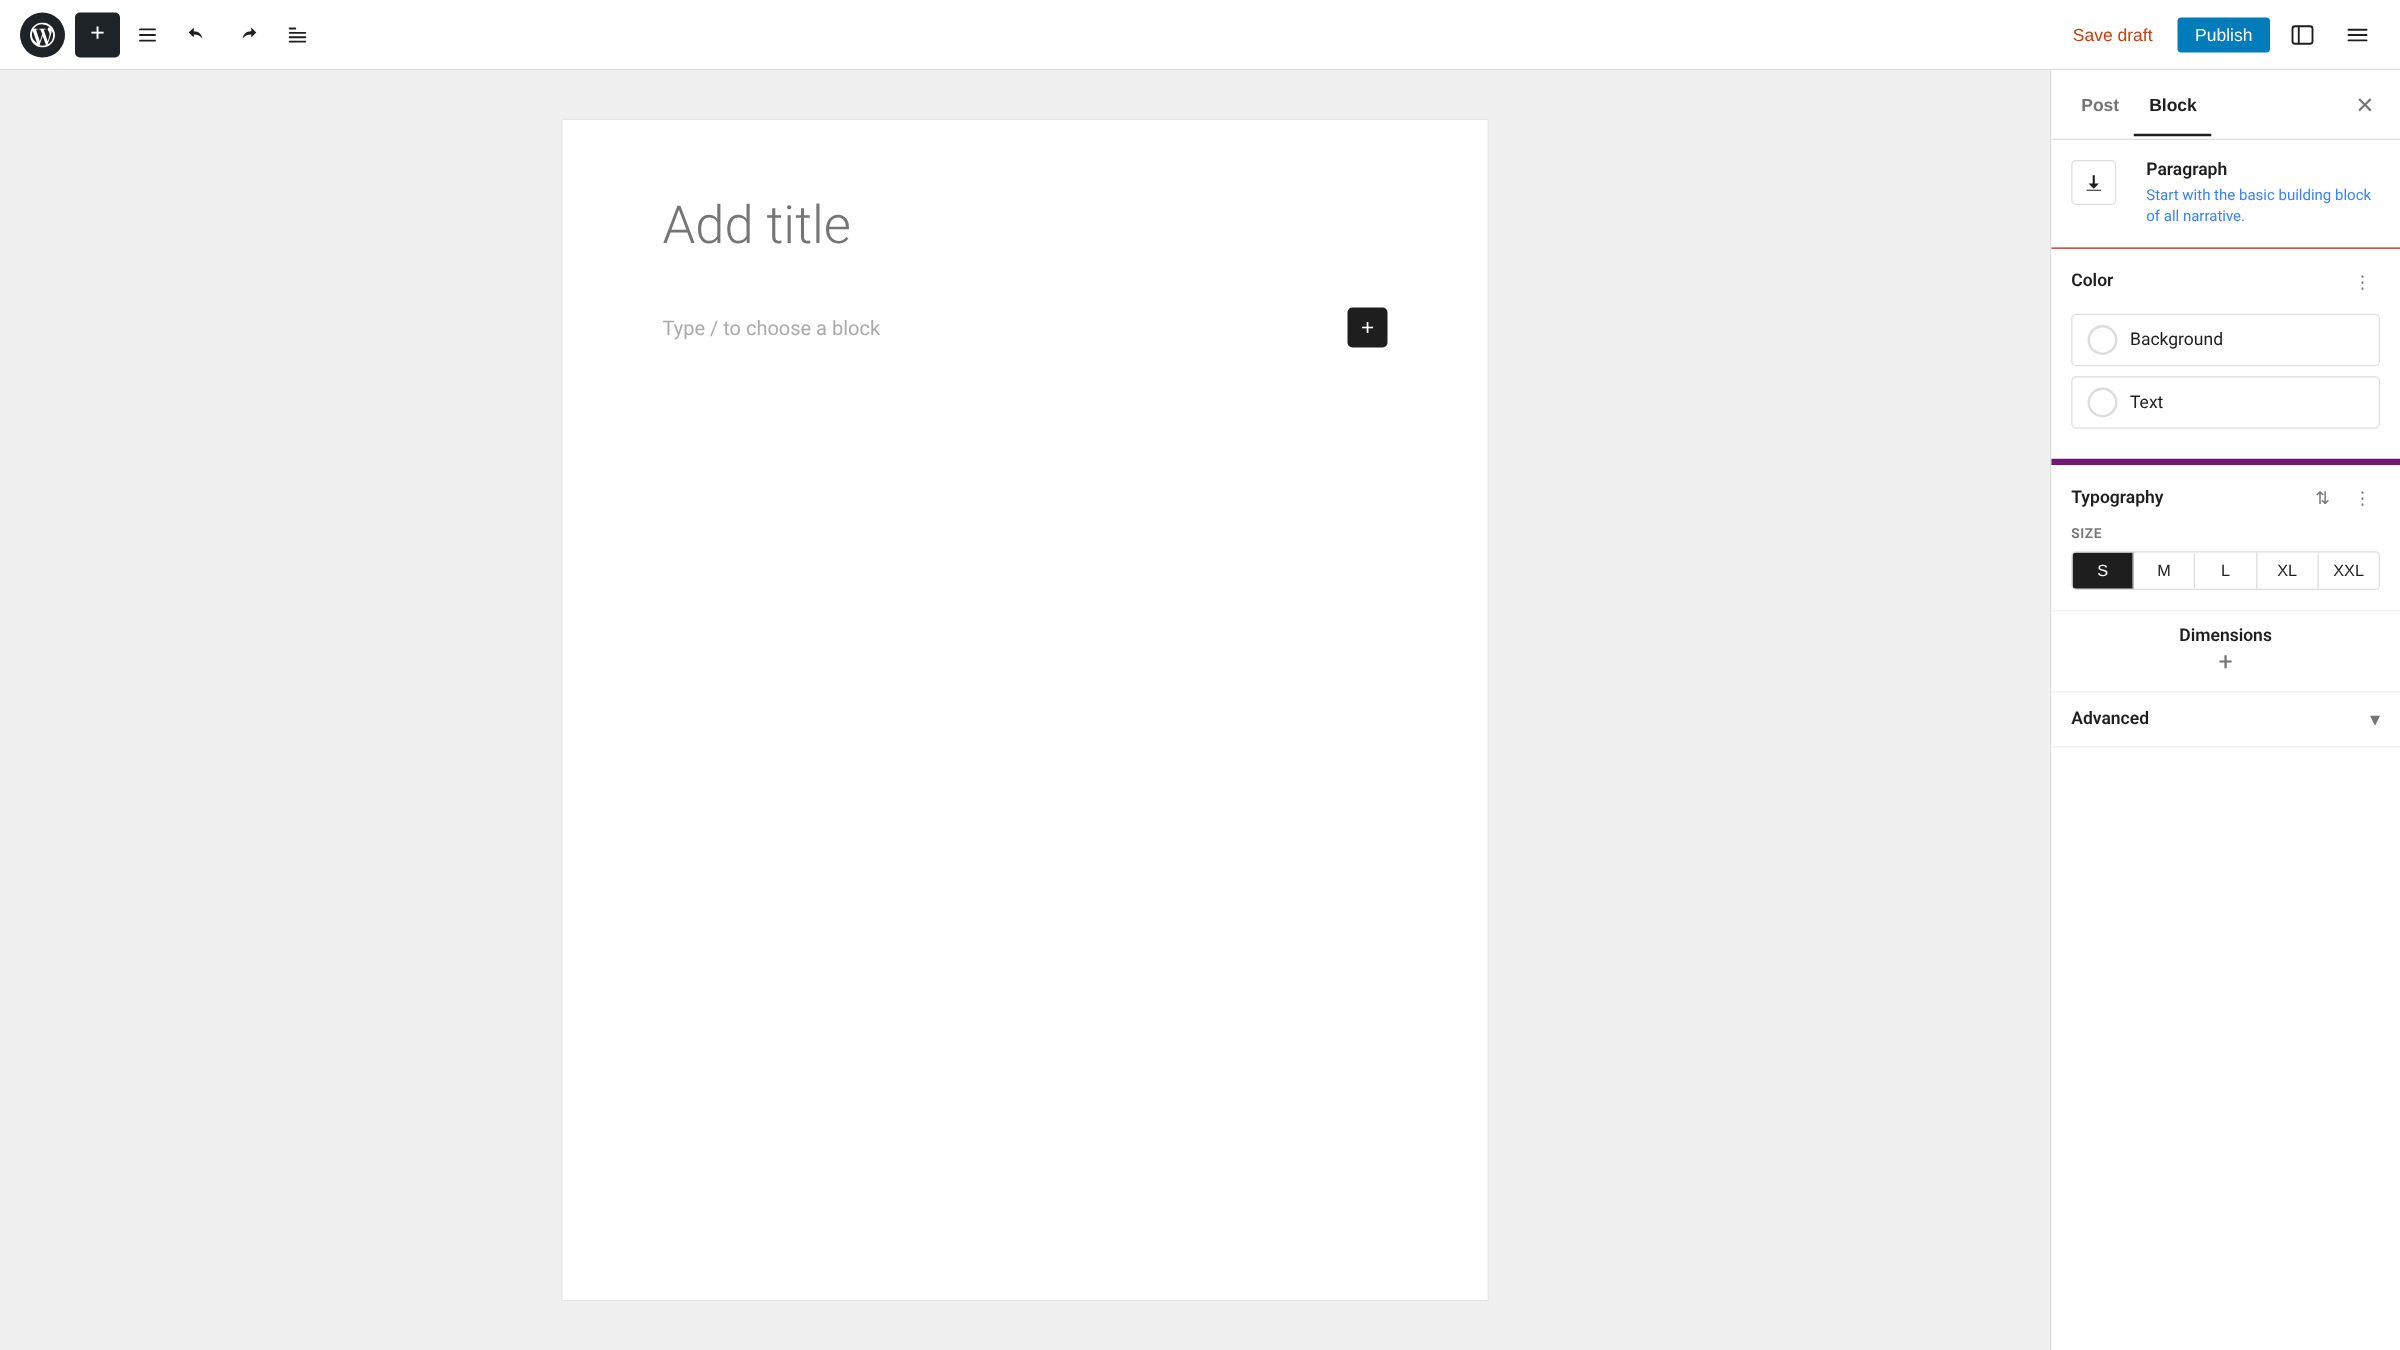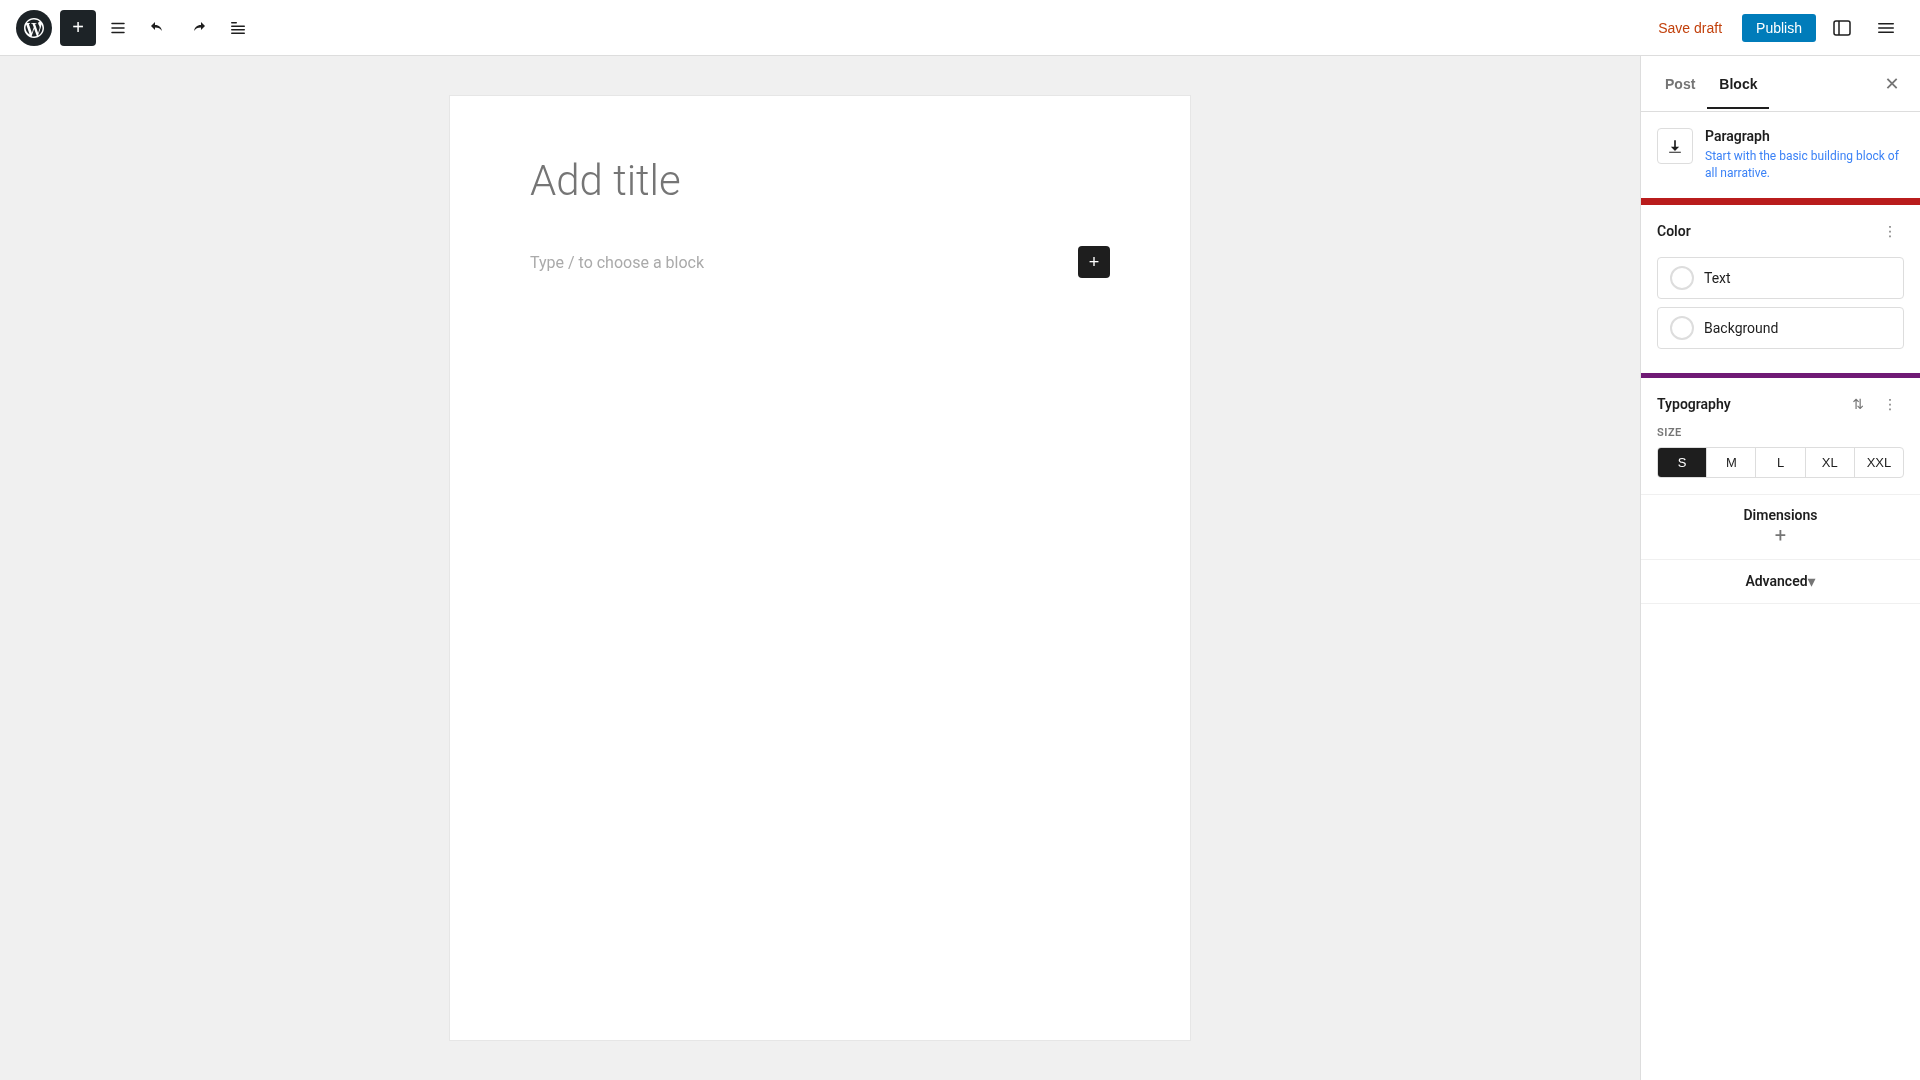--- a/index.html
+++ b/index.html
@@ -91,21 +91,21 @@
     .sidebar-tab.active::after {
       content: ''; position: absolute; bottom: -9px; left: 0; right: 0; height: 2px; background: #1e1e1e;
     }
     .sidebar-close {
       margin-left: auto; width: 32px; height: 32px; border: none; background: transparent; cursor: pointer;
       border-radius: 4px; display: flex; align-items: center; justify-content: center; font-size: 18px; color: #757575;
     }
 
     
     .block-info {
-      padding: 16px; border-bottom: 7px solid #b91c1c; display: flex; gap: 12px; align-items: flex-start;
+      padding: 16px; border-bottom: 1px solid #b91c1c; display: flex; gap: 24px; align-items: flex-start;
     }
     .block-icon-wrap {
       width: 36px; height: 36px; border: 1px solid #ddd; border-radius: 4px;
       display: flex; align-items: center; justify-content: center; flex-shrink: 0;
     }
     .block-icon-wrap svg { width: 20px; height: 20px; fill: #1e1e1e; }
     .block-info-text { flex: 1; }
     .block-info-title { font-size: 14px; font-weight: 600; color: #1e1e1e; margin-bottom: 4px; }
     .block-info-desc { font-size: 12px; color: #3b82f6; line-height: 1.4; }
 
@@ -154,21 +154,21 @@
     
     .dimensions-section { border-bottom: 1px solid #f0f0f0; }
     .dimensions-header {
       display: flex; align-items: center; justify-content: space-between; padding: 12px 16px; cursor: pointer; flex-direction: column;
     }
     .add-icon { font-size: 20px; color: #757575; }
 
     
     .advanced-section { border-bottom: 1px solid #f0f0f0; }
     .advanced-header {
-      display: flex; align-items: center; justify-content: center; padding: 12px 16px; cursor: pointer;
+      display: flex; align-items: center; justify-content: space-between; padding: 12px 16px; cursor: pointer;
     }
     .chevron-down { font-size: 16px; color: #757575; }
   </style>
 </head>
 <body>
 
 <div class="toolbar">
   <div class="toolbar-left">
     <div class="wp-logo">
       <svg viewBox="0 0 20 20" xmlns="http://www.w3.org/2000/svg">
@@ -254,25 +254,25 @@
     <div class="section">
       <div class="section-header">
         <span class="section-title">Color</span>
         <div class="section-actions">
           <button class="section-action-btn">⋮</button>
         </div>
       </div>
       <div class="color-options">
         <div class="color-option">
           <div class="color-circle" style="background: transparent;"></div>
-          <span class="color-option-label">Text</span>
+          <span class="color-option-label">Background</span>
         </div>
         <div class="color-option">
           <div class="color-circle" style="background: transparent;"></div>
-          <span class="color-option-label">Background</span>
+          <span class="color-option-label">Text</span>
         </div>
       </div>
     </div>
 
     <div class="typography-section">
       <div class="typography-header">
         <span class="typography-title">Typography</span>
         <div class="section-actions">
           <button class="section-action-btn">⇅</button>
           <button class="section-action-btn">⋮</button>

